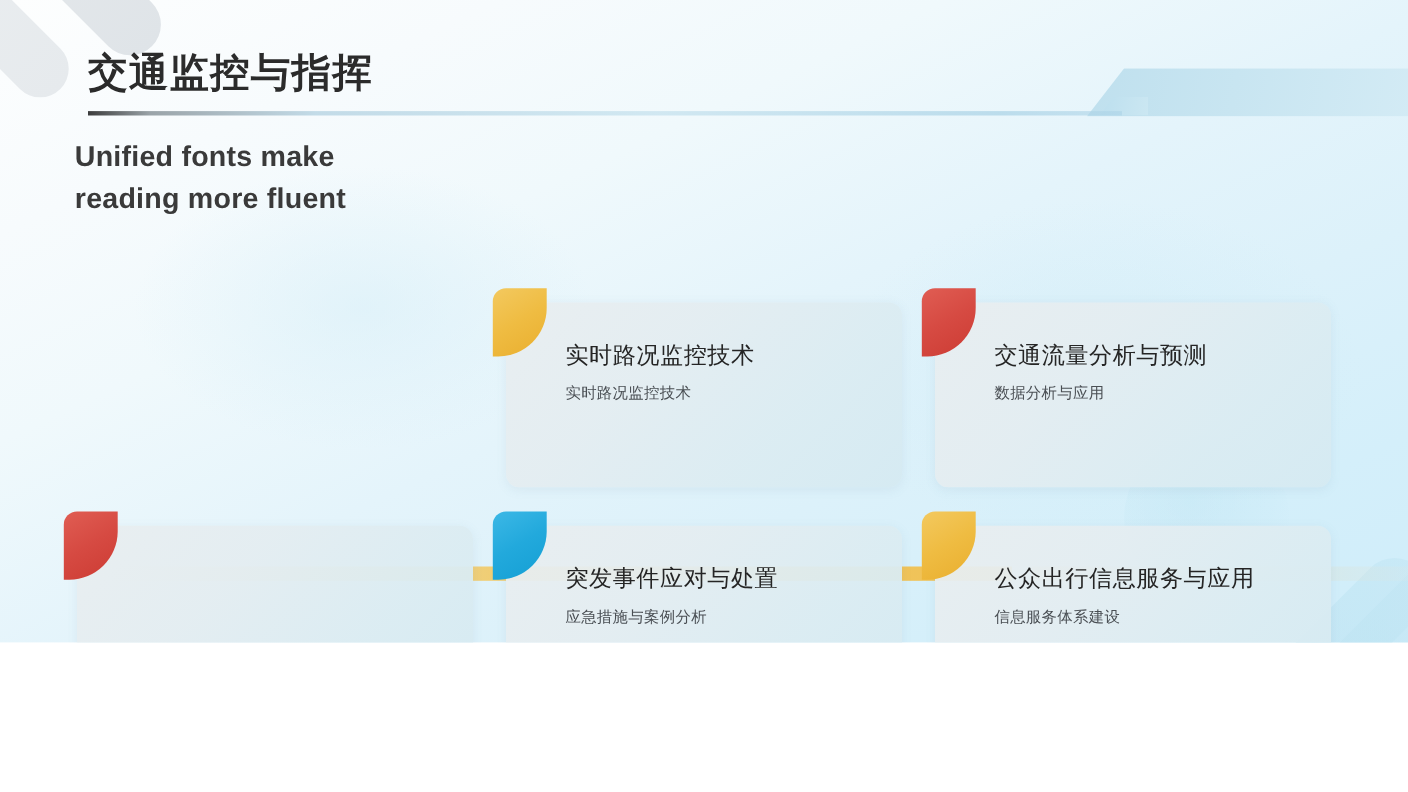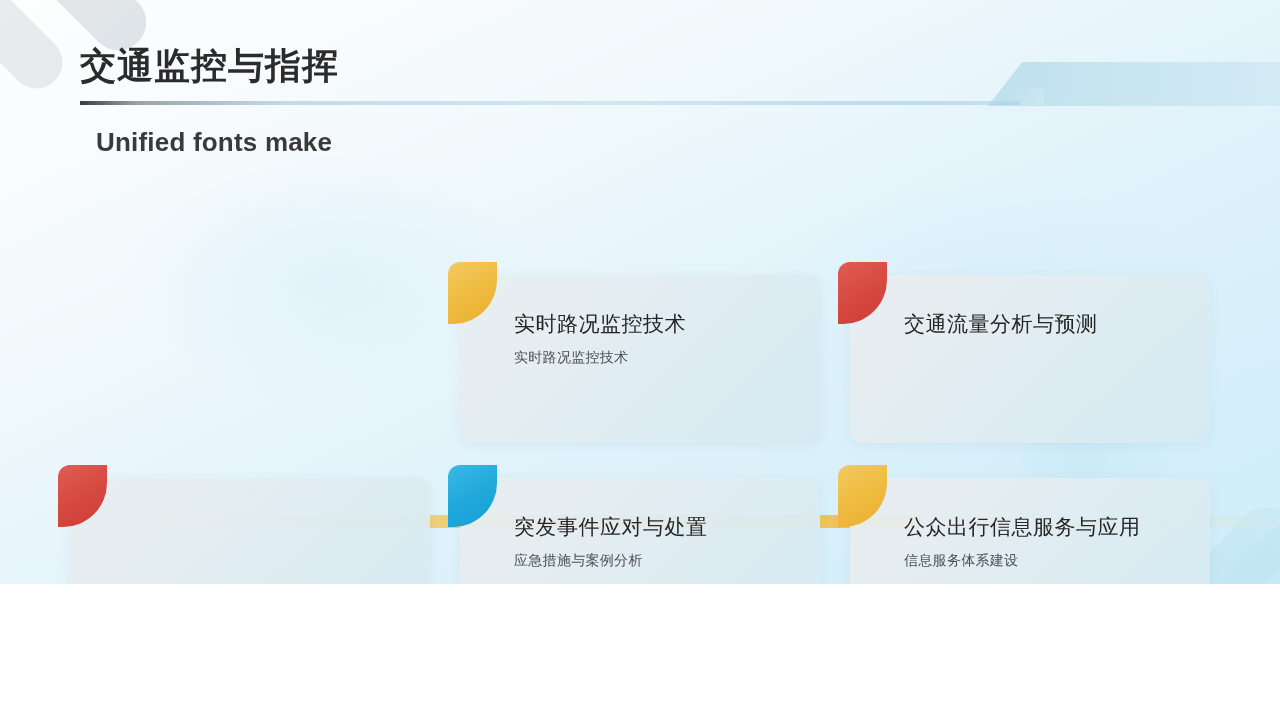--- a/index.html
+++ b/index.html
@@ -136,21 +136,21 @@
       #3c3c3c 0%,
       #9aa3a8 6%,
       rgba(186,214,228,.85) 22%,
       rgba(198,226,238,.75) 55%,
       rgba(176,214,232,.80) 88%,
       rgba(170,210,230,.55) 100%);
   }
 
   .subtitle {
     position:absolute;
-    left:96px; top:124px;
+    left:68px; top:124px;
     font-size:26px;
     font-weight:bold;
     color:#3a3a3a;
     line-height:1.45;
     letter-spacing:.2px;
   }
 
   
   .grid { position:absolute; left:0; top:0; width:1280px; height:720px; }
 
@@ -220,34 +220,36 @@
   <div class="deco br-bar-2"></div>
   <div class="deco gold-bar"></div>
   <div class="deco gold-bar-2"></div>
 
   <div class="header">
     <div class="title">交通监控与指挥</div>
   </div>
   <div class="title-rule"></div>
   <div class="subtitle">
     <div>Unified fonts make</div>
+    <div>reading more fluent</div>
   </div>
 
   <div class="grid" id="card-grid">
       <div class="card pos-0">
         <div class="leaf amber"></div>
         <div class="card-body">
           <div class="card-title">实时路况监控技术</div>
           <div class="card-sub">实时路况监控技术</div>
         </div>
       </div>
       <div class="card pos-1">
         <div class="leaf red"></div>
         <div class="card-body">
           <div class="card-title">交通流量分析与预测</div>
+          <div class="card-sub">数据分析与应用</div>
         </div>
       </div>
       <div class="card pos-2">
         <div class="leaf red"></div>
       </div>
       <div class="card pos-4">
         <div class="leaf amber"></div>
         <div class="card-body">
           <div class="card-title">公众出行信息服务与应用</div>
           <div class="card-sub">信息服务体系建设</div>

